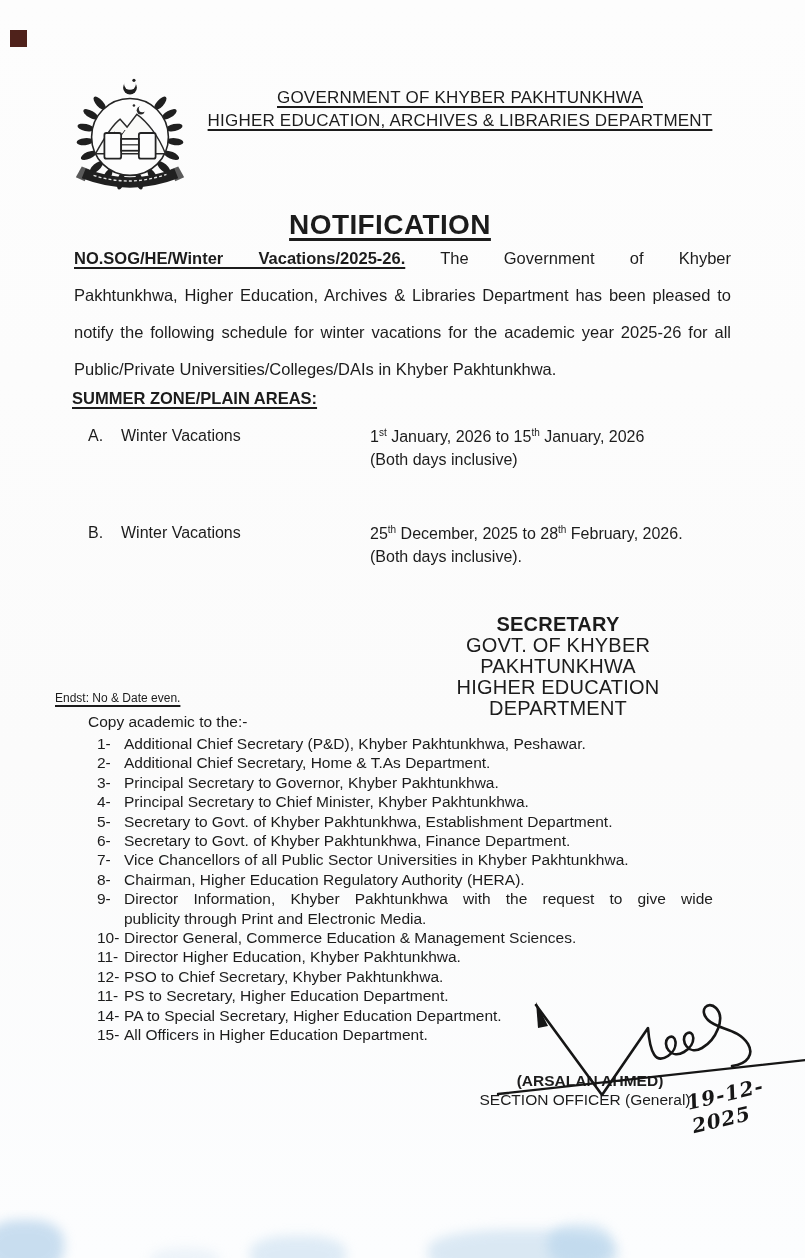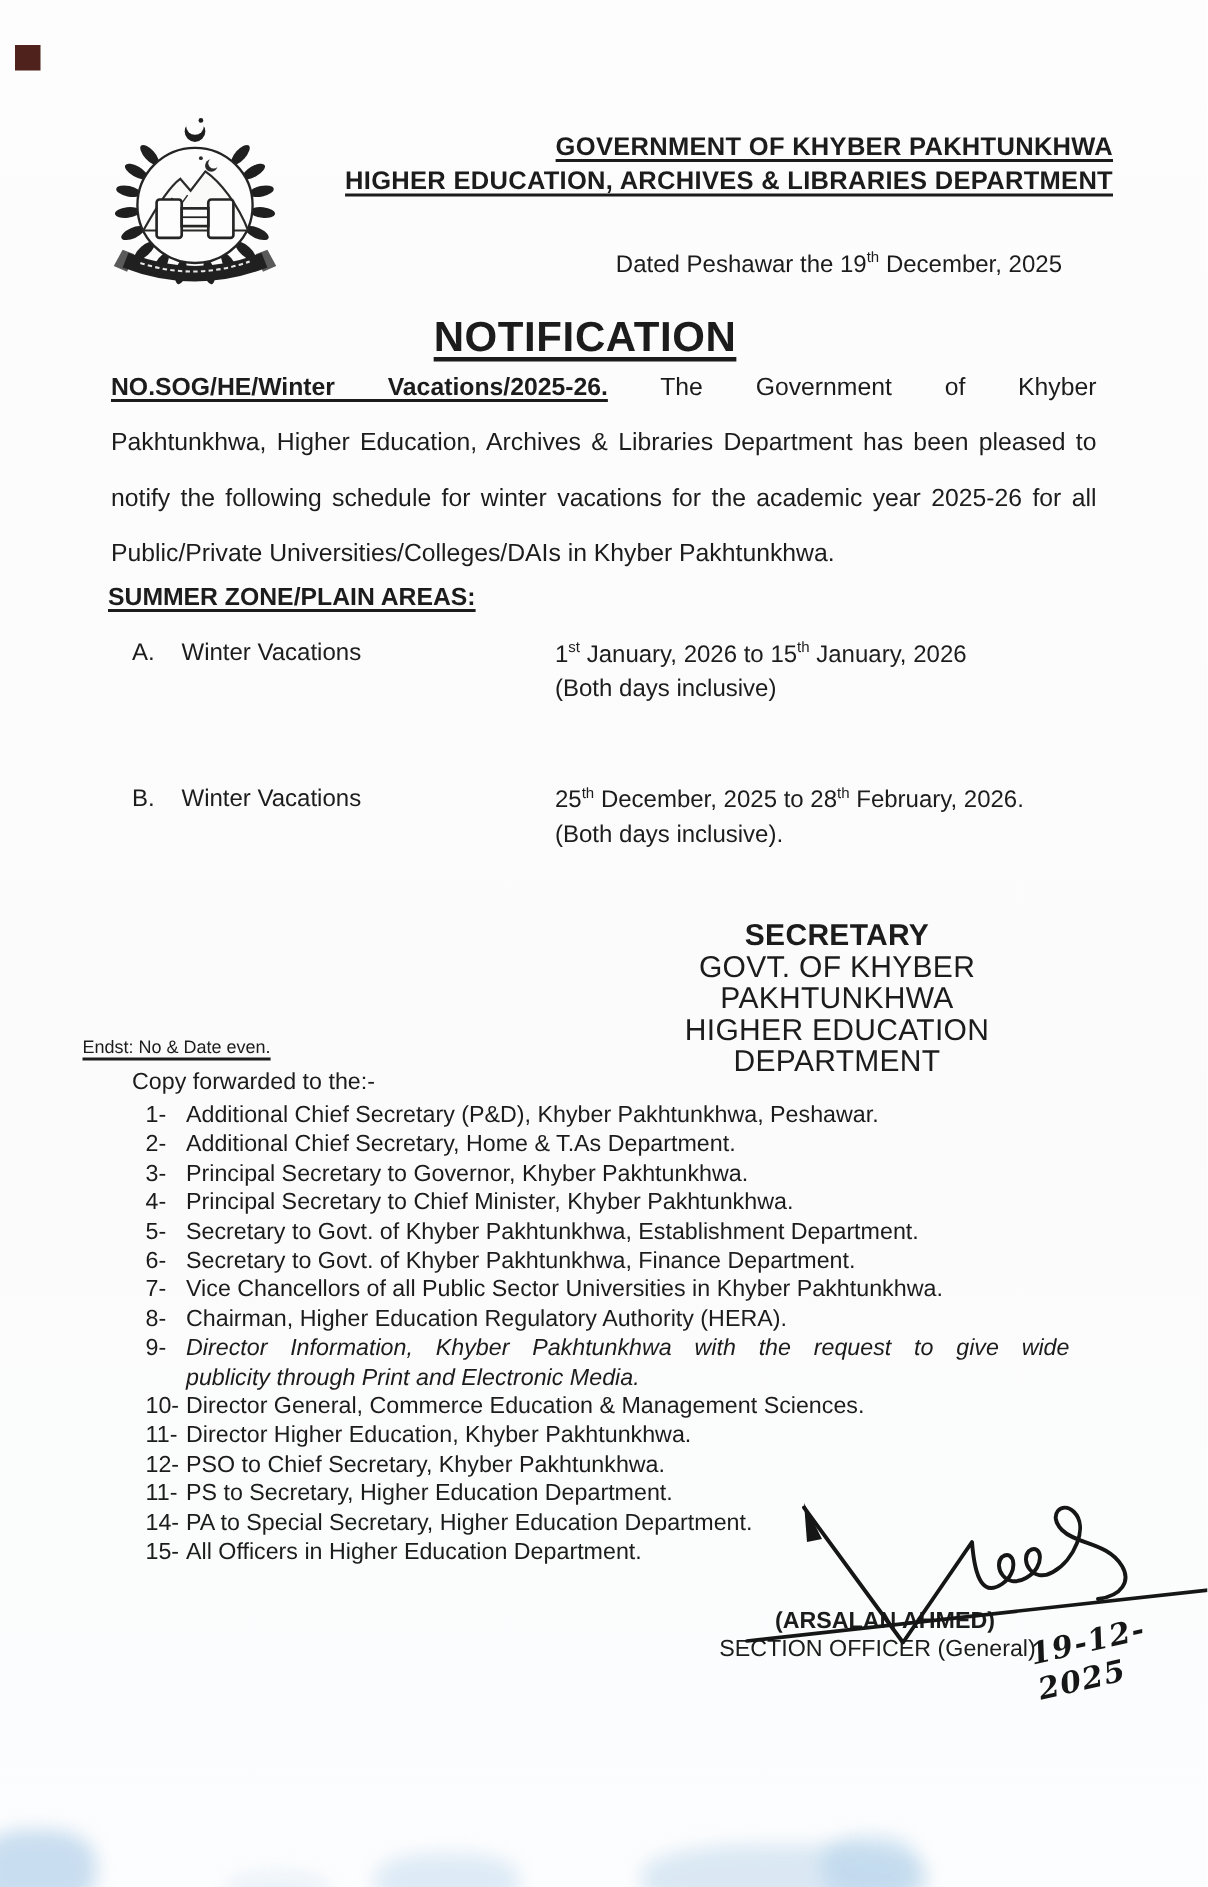--- a/index.html
+++ b/index.html
@@ -10,21 +10,21 @@
     font-family:"Liberation Sans", sans-serif; color:#1c1c1c;
   }
   .abs { position:absolute; }
   .b { font-weight:700; }
   .u { text-decoration:underline; text-underline-offset:3px; text-decoration-thickness:2px; }
 
   .corner-mark { left:10px; top:30px; width:17px; height:17px; background:#4f221b; }
 
   .logo { left:66px; top:74px; width:128px; height:118px; }
 
-  .hdr { left:178px; top:86px; width:564px; text-align:right; font-weight:700;
+  .hdr { left:178px; top:86px; width:564px; text-align:center; font-weight:400;
          font-size:17px; letter-spacing:.2px; line-height:23px; }
   .hdr .u { text-decoration-thickness:2px; }
 
   .dateline { top:168px; left:378px; width:330px; text-align:right; font-size:16px; }
 
   .doc-title { top:209px; left:60px; width:660px; text-align:center;
                font-size:28px; font-weight:700; letter-spacing:.4px; }
   .doc-title span { text-decoration:underline; text-underline-offset:4px; text-decoration-thickness:2.5px; }
 
   .para { top:240px; left:74px; width:657px; font-size:16.5px; line-height:37px; }
@@ -43,21 +43,21 @@
                font-size:20px; line-height:21px; letter-spacing:.2px; }
 
   .endst-head { left:55px; top:691px; font-size:12px; font-weight:400; }
   .copy-line  { left:88px; top:713px; font-size:15.5px; }
 
   .fwd-list { left:97px; top:734px; width:616px; list-style:none;
               font-size:15.5px; line-height:19.4px; }
   .fwd-list li { display:flex; }
   .fwd-list .no { flex:none; width:27px; }
   .fwd-list .txt { flex:1; text-align:justify; }
-  .line { display:block;font-style:italic; }
+  .line { display:block; }
   .force-just { text-align:justify; text-align-last:justify; }
 
   .sig-name  { left:440px; top:1072px; width:300px; text-align:center;
                font-size:15.5px; font-weight:700; }
   .sig-title { left:430px; top:1091px; width:310px; text-align:center; font-size:15.5px; }
   .sig-svg   { left:480px; top:988px; width:330px; height:135px; }
   .hand-date { left:688px; top:1076px; width:130px; transform:rotate(-13deg);
                font-family:"DejaVu Serif", serif; font-style:italic; font-weight:700;
                font-size:20px; letter-spacing:1px; color:#161616; }
 
@@ -125,21 +125,20 @@
       <path d="M 20 95 Q 65 113 110 95 L 114 105 Q 65 124 16 105 Z" fill="#202020"></path>
       <path d="M 28 102 Q 65 114 102 101" stroke="#e6e6e6" stroke-width="1.4" fill="none" stroke-dasharray="3 2.2"></path>
     </g>
   </svg>
 
   <div class="abs hdr">
     <div class="u">GOVERNMENT OF KHYBER PAKHTUNKHWA</div>
     <div class="u">HIGHER EDUCATION, ARCHIVES &amp; LIBRARIES DEPARTMENT</div>
   </div>
 
-  <div class="abs dateline"><span>Dated Peshawar the 19</span><sup>th</sup><span> December, 2025</span></div>
 
   <div class="abs doc-title">
     <span>NOTIFICATION</span>
   </div>
 
   <div class="abs para">
     <div class="para-l1">
       <span class="ref u">NO.SOG/HE/Winter Vacations/2025-26.</span>
       <span>The Government of Khyber</span>
     </div>
@@ -165,21 +164,21 @@
     </div>
   </div>
 
   <div class="abs secretary">
     <div class="b">SECRETARY</div>
     <div>GOVT. OF KHYBER PAKHTUNKHWA</div>
     <div>HIGHER EDUCATION DEPARTMENT</div>
   </div>
 
   <div class="abs endst-head u">Endst: No &amp; Date even.</div>
-  <div class="abs copy-line">Copy forwarded to the:-</div>
+  <div class="abs copy-line">Copy academic to the:-</div>
 
   <ol class="abs fwd-list">
     <li>
         <span class="no">1-</span>
         <span class="txt">Additional Chief Secretary (P&amp;D), Khyber Pakhtunkhwa, Peshawar.</span>
       </li>
     <li>
         <span class="no">2-</span>
         <span class="txt">Additional Chief Secretary, Home &amp; T.As Department.</span>
       </li>

